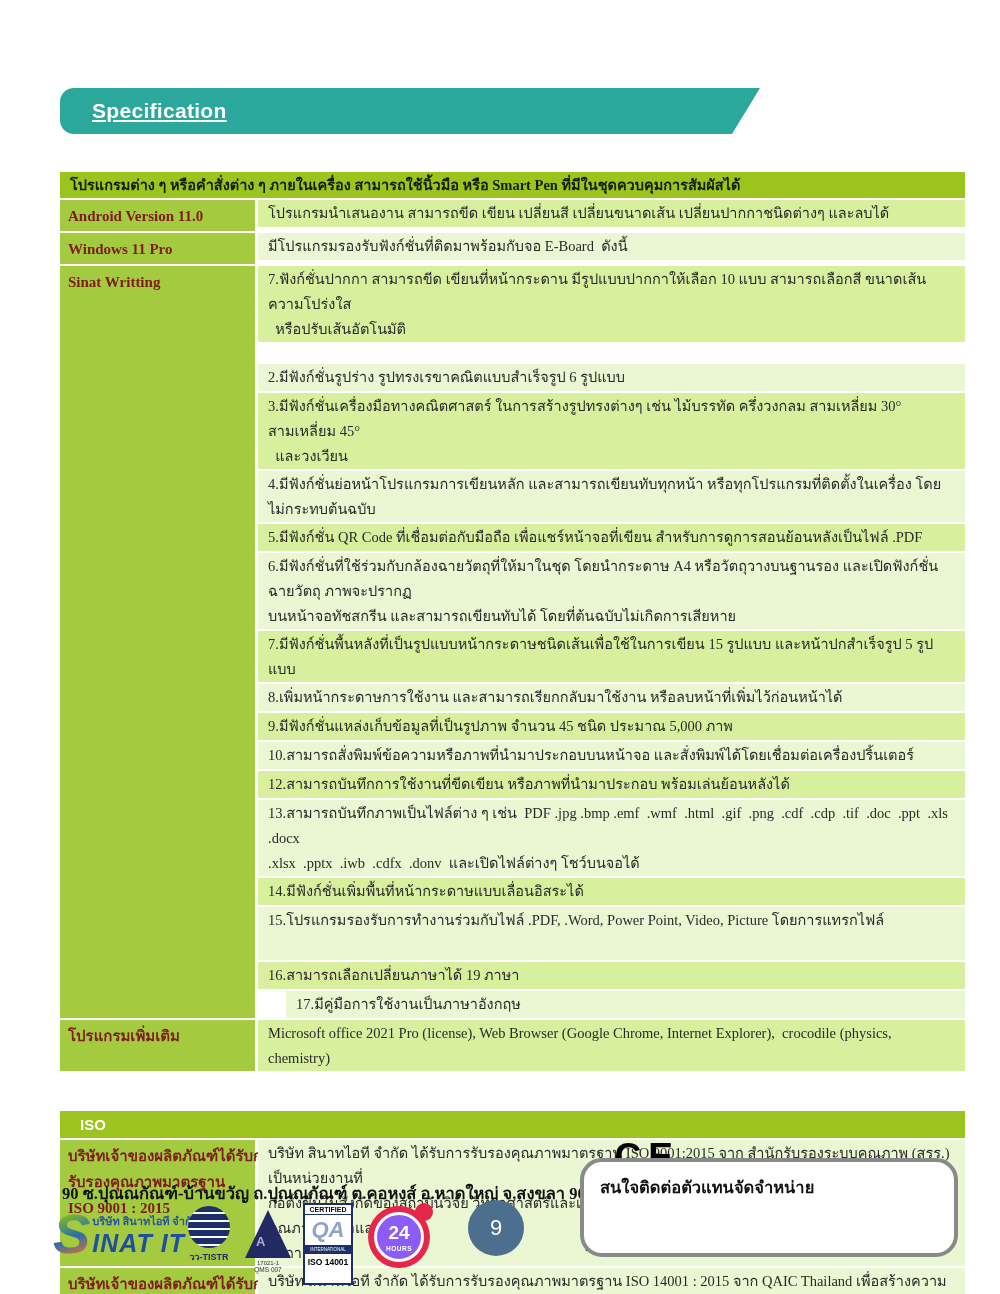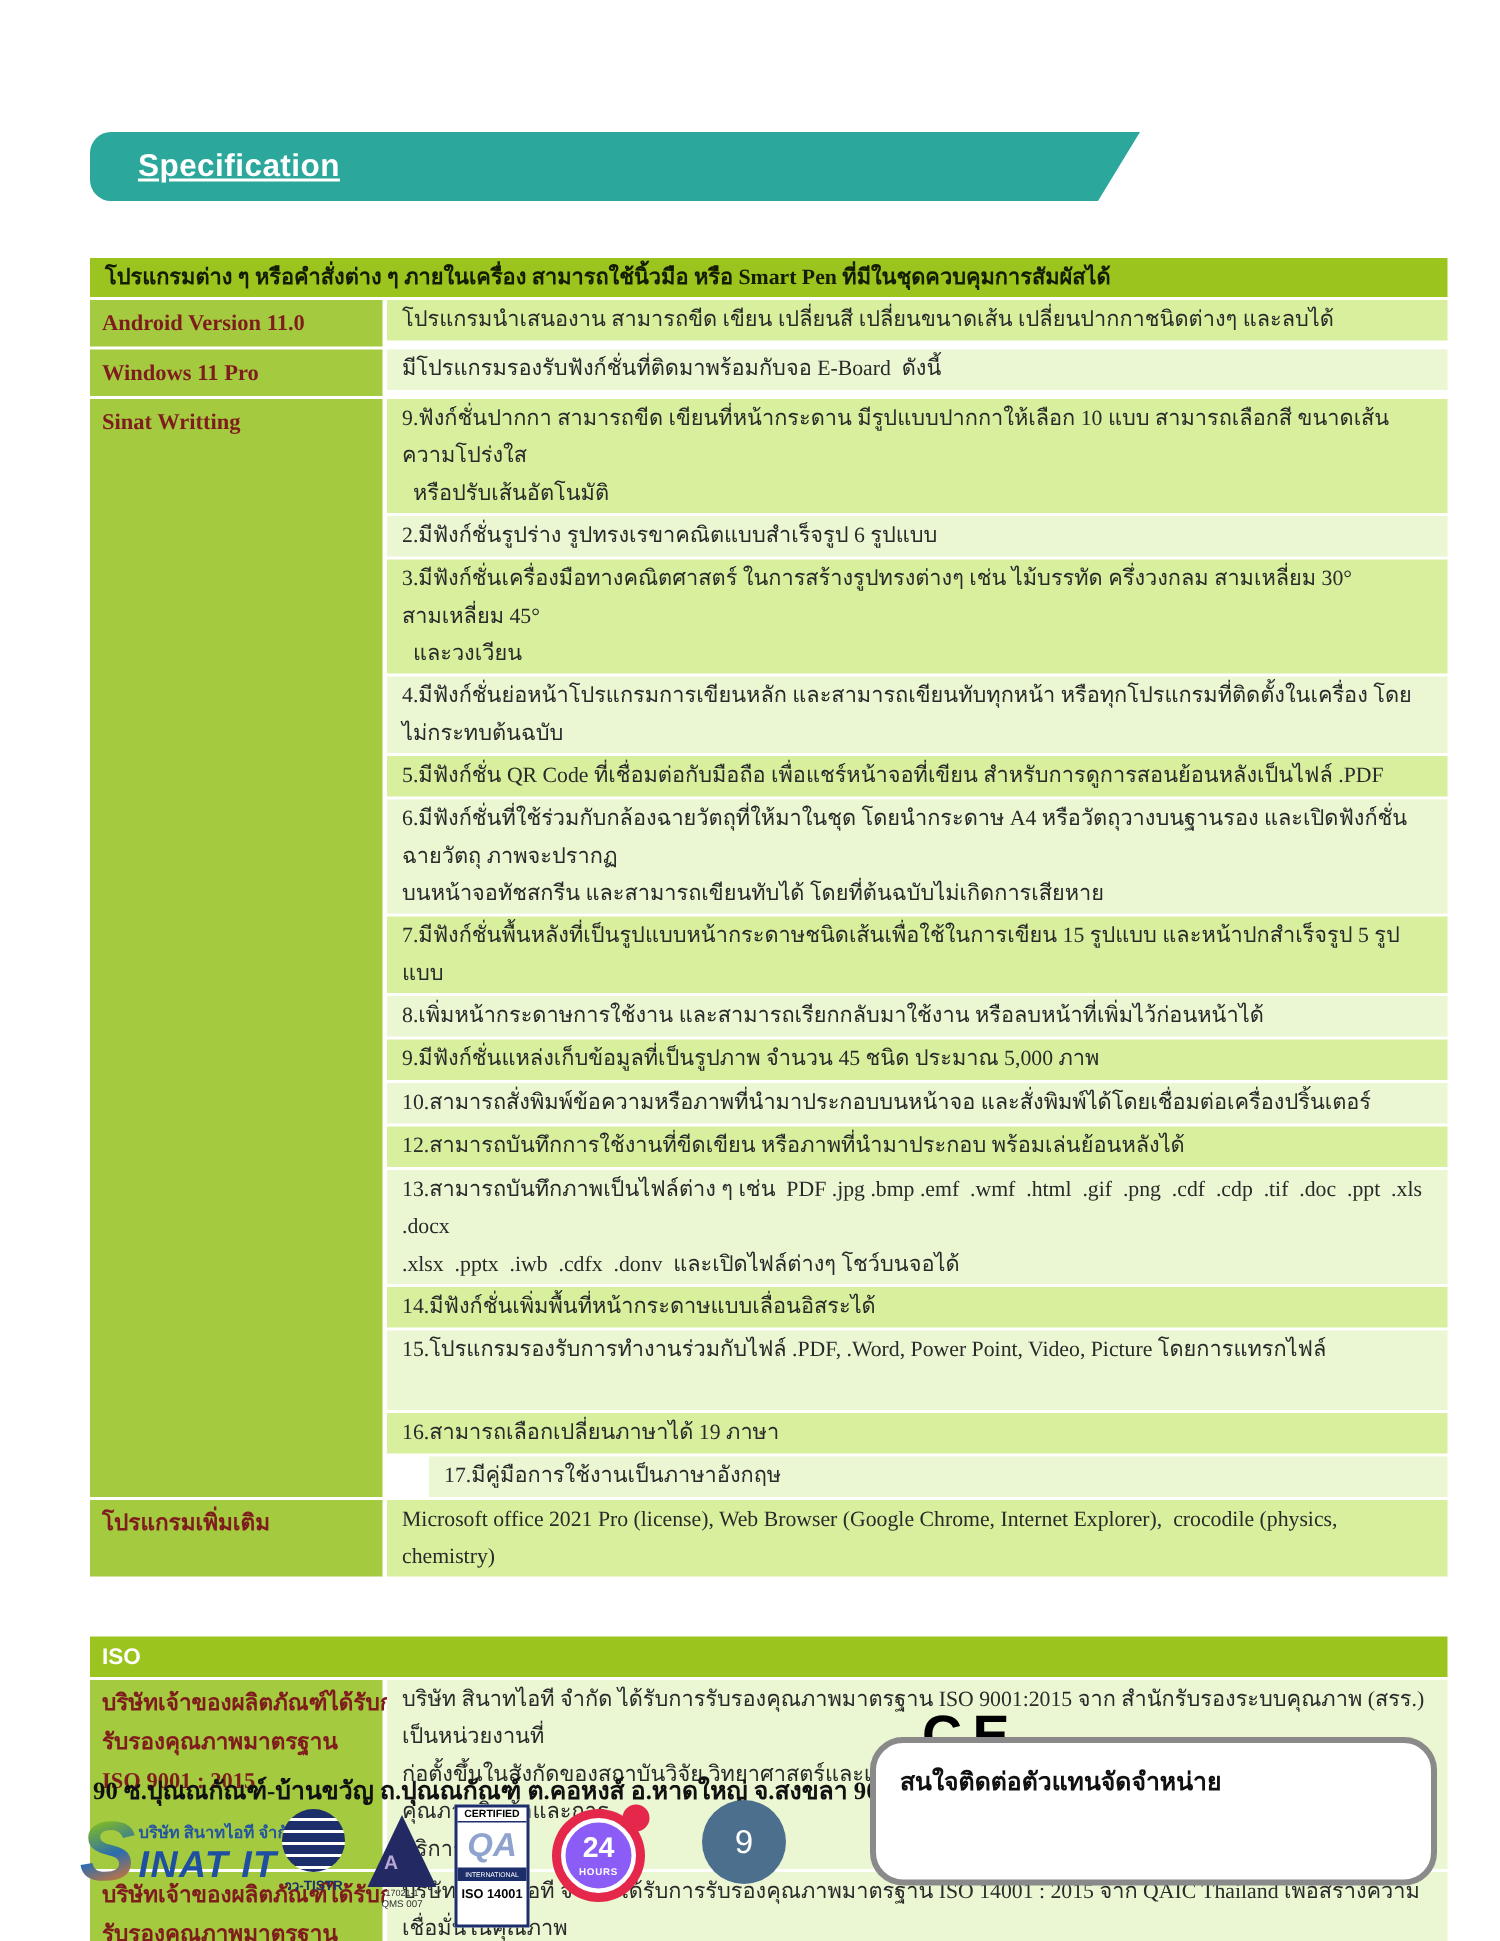--- a/index.html
+++ b/index.html
@@ -22,21 +22,21 @@
   .tcell{box-sizing:border-box;padding:1px 8px 0 10px;}
   .tcell:not(:last-child){margin-bottom:2px;}
   .tcell.green{background:var(--row_green,#d8f09e);}
   .tcell.cream{background:var(--row_cream,#ebf6d2);}
   .tcell.head{background:var(--green_header,#9cc41e);}
   .thead .tlabel{background:var(--green_header,#9cc41e);}
   .thead .labline,.tcell.head .cline{font-weight:bold;color:#141c02;}
   .cline{font-size:14.5px;color:#2a2a2a;line-height:25px;white-space:pre-wrap;}
   .tfull{background:var(--green_header,#9cc41e);color:#fff;font-weight:bold;
          font-family:"Liberation Sans",sans-serif;font-size:15px;
-         height:27px;line-height:27px;padding-left:8px;margin-top:40px;}
+         height:27px;line-height:27px;padding-left:20px;margin-top:40px;}
   
   .marks{position:absolute;left:350px;top:1136px;width:330px;display:flex;
          justify-content:space-between;align-items:flex-end;
          font-family:"Liberation Sans",sans-serif;color:#000;flex-direction:column;}
   .ce{font-size:37px;font-weight:900;letter-spacing:7px;}
   .fcc{font-size:36px;font-weight:900;letter-spacing:1px;position:relative;}
   .fcc .cc{position:relative;display:inline-block;}
   .fcc .cin{position:absolute;left:38%;top:26%;font-size:20px;font-weight:900;}
   .rohs{font-size:34px;font-weight:900;letter-spacing:1px;}
   .addr-line{position:absolute;left:62px;top:1180px;display:flex;align-items:center;}
@@ -131,24 +131,24 @@
             <div class="cline">มีโปรแกรมรองรับฟังก์ชั่นที่ติดมาพร้อมกับจอ E-Board  ดังนี้</div>
           </div>
         </div>
       </div>
       <div class="trow">
         <div class="tlabel">
           <div class="labline">Sinat Writting</div>
         </div>
         <div class="tcells">
           <div class="tcell green" style="min-height: 53px;">
-            <div class="cline">9.ฟังก์ชั่นปากกา สามารถขีด เขียนที่หน้ากระดาน มีรูปแบบปากกาให้เลือก 10 แบบ สามารถเลือกสี ขนาดเส้น ความโปร่งใส</div>
+            <div class="cline">7.ฟังก์ชั่นปากกา สามารถขีด เขียนที่หน้ากระดาน มีรูปแบบปากกาให้เลือก 10 แบบ สามารถเลือกสี ขนาดเส้น ความโปร่งใส</div>
             <div class="cline">  หรือปรับเส้นอัตโนมัติ</div>
           </div>
-          <div class="tcell cream" style="min-height: 27px;">
+          <div class="tcell cream" style="min-height: 27px; margin-top: 20px;">
             <div class="cline">2.มีฟังก์ชั่นรูปร่าง รูปทรงเรขาคณิตแบบสำเร็จรูป 6 รูปแบบ</div>
           </div>
           <div class="tcell green" style="min-height: 53px;">
             <div class="cline">3.มีฟังก์ชั่นเครื่องมือทางคณิตศาสตร์ ในการสร้างรูปทรงต่างๆ เช่น ไม้บรรทัด ครึ่งวงกลม สามเหลี่ยม 30° สามเหลี่ยม 45°</div>
             <div class="cline">  และวงเวียน</div>
           </div>
           <div class="tcell cream" style="min-height: 27px;">
             <div class="cline">4.มีฟังก์ชั่นย่อหน้าโปรแกรมการเขียนหลัก และสามารถเขียนทับทุกหน้า หรือทุกโปรแกรมที่ติดตั้งในเครื่อง โดยไม่กระทบต้นฉบับ</div>
           </div>
           <div class="tcell green" style="min-height: 27px;">

